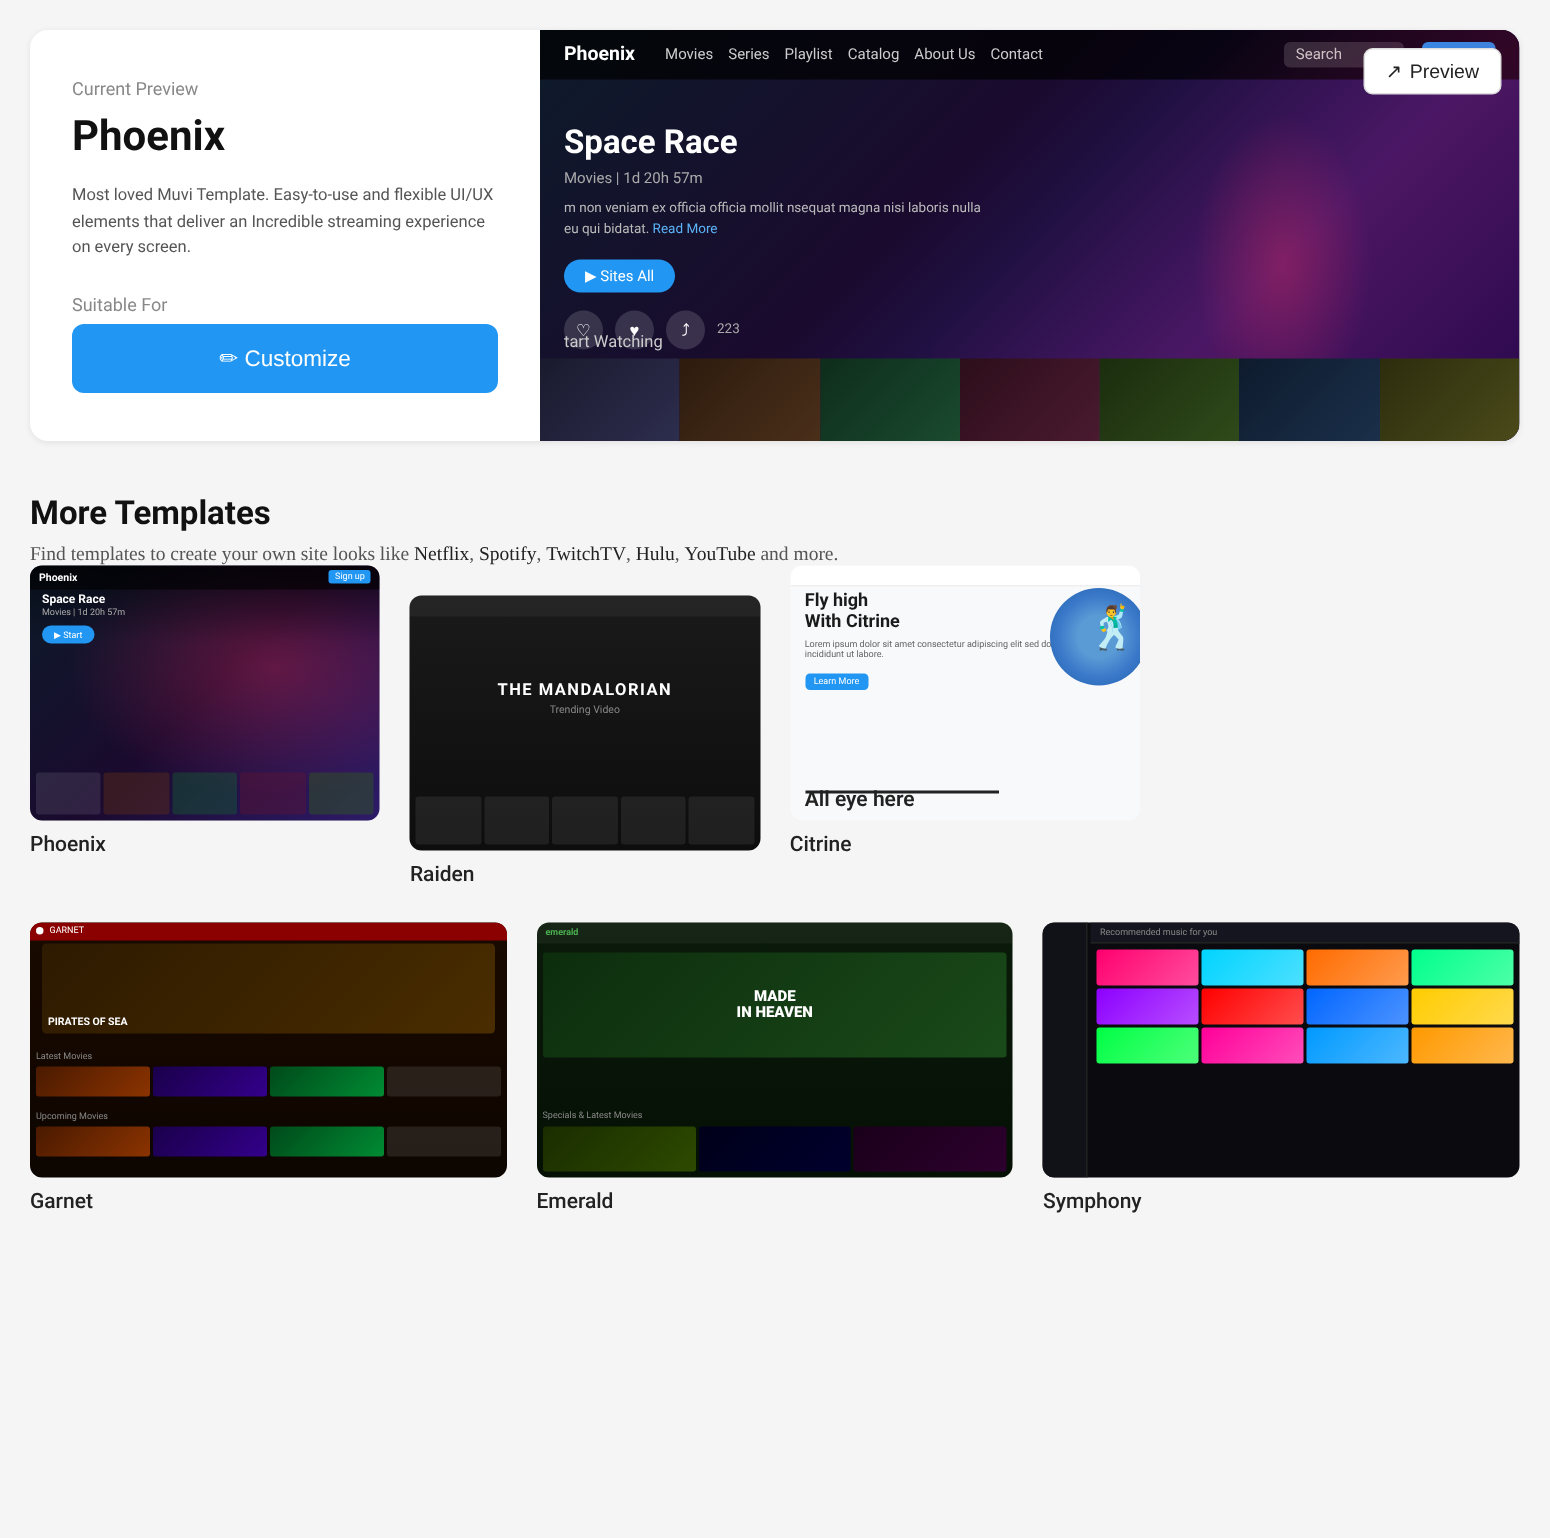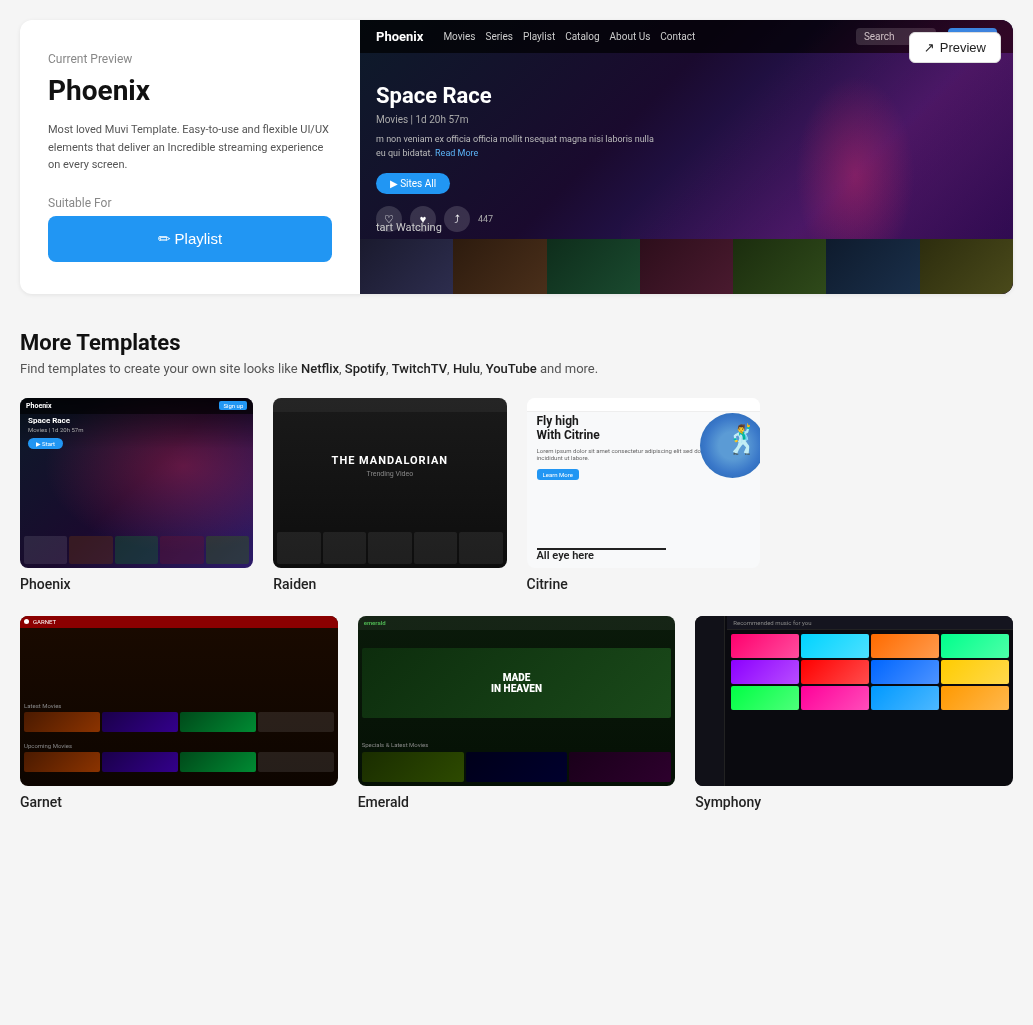--- a/index.html
+++ b/index.html
@@ -278,21 +278,21 @@
     .section-title {
       font-size: 22px;
       font-weight: 700;
       color: #111;
       margin-bottom: 6px;
     }
 
     .section-subtitle {
       font-size: 13px;
       color: #555;
-      margin-bottom: 22px;
+      font-family: Liberation Serif, serif;
     }
 
     .section-subtitle .highlight {
       color: #222;
       font-weight: 500;
     }
 
     .templates-grid {
       display: grid;
       grid-template-columns: repeat(4, 1fr);
@@ -374,20 +374,21 @@
 
     .thumb-row-item:nth-child(2) { background: rgba(100,50,20,0.4); }
     .thumb-row-item:nth-child(3) { background: rgba(20,100,50,0.4); }
     .thumb-row-item:nth-child(4) { background: rgba(100,20,50,0.4); }
     .thumb-row-item:nth-child(5) { background: rgba(50,100,20,0.4); }
 
     
     .thumb-raiden {
       background: linear-gradient(180deg, #1a1a1a 0%, #0d0d0d 100%);
       position: relative;
+      margin-top: 20px;
     }
 
     .thumb-raiden-nav {
       position: absolute;
       top: 0;
       left: 0;
       right: 0;
       background: rgba(255,255,255,0.05);
       height: 14px;
     }
@@ -519,21 +520,21 @@
       position: absolute;
       right: 5px;
       top: 10px;
       font-size: 28px;
     }
 
     .thumb-citrine-bottom {
       position: absolute;
       bottom: 8px;
       left: 10px;
-      font-size: 11px;
+      font-size: 14px;
       font-weight: 600;
       color: #222;
     }
 
     .thumb-citrine-line {
       position: absolute;
       bottom: 18px;
       left: 10px;
       right: 40%;
       height: 2px;
@@ -634,21 +635,21 @@
     }
 
     .thumb-emerald-logo {
       font-size: 6px;
       color: #4CAF50;
       font-weight: 700;
     }
 
     .thumb-emerald-hero {
       position: absolute;
-      top: 32px;
+      top: 20px;
       left: 4px;
       right: 4px;
       height: 70px;
       background: linear-gradient(135deg, #0d2d0d, #1a4a1a);
       border-radius: 2px;
       display: flex;
       align-items: center;
       justify-content: center;
     }
 
@@ -747,21 +748,21 @@
 
 <div class="page-wrapper">
 
   <div class="current-template-card">
 
     <div class="template-info">
       <div class="current-template-label">Current Preview</div>
       <h1 class="template-title">Phoenix</h1>
       <p class="template-description">Most loved Muvi Template. Easy-to-use and flexible UI/UX elements that deliver an Incredible streaming experience on every screen.</p>
       <div class="suitable-for-label">Suitable For</div>
-      <button class="customize-btn">✏ Playlist</button>
+      <button class="customize-btn">✏ Customize</button>
     </div>
 
     <div class="template-preview-area">
       <button class="preview-button">
         <span>↗</span>
         <span>Preview</span>
       </button>
 
       <div class="phoenix-mockup">
         <div class="phoenix-nav">
@@ -779,21 +780,21 @@
         </div>
         <div class="phoenix-hero">
           <div class="phoenix-hero-title">Space Race</div>
           <div class="phoenix-hero-sub">Movies | 1d 20h 57m</div>
           <div class="phoenix-hero-text">m non veniam ex officia officia mollit nsequat magna nisi laboris nulla eu qui bidatat. <span style="color:#5bb3f7">Read More</span></div>
           <div class="phoenix-play-btn">▶ Sites All</div>
           <div class="phoenix-actions">
             <div class="action-circle">♡</div>
             <div class="action-circle">♥</div>
             <div class="action-circle">⤴</div>
-            <span class="action-count">447</span>
+            <span class="action-count">223</span>
           </div>
         </div>
         <div class="lightsaber-overlay"></div>
         <div class="glow-effect"></div>
         <div class="start-watching">tart Watching</div>
         <div class="bottom-thumbnails">
           <div class="thumb-item"></div>
           <div class="thumb-item"></div>
           <div class="thumb-item"></div>
           <div class="thumb-item"></div>
@@ -878,20 +879,23 @@
     </div>
 
     <div class="templates-grid-bottom">
 
       <div class="template-card">
         <div class="template-thumb thumb-garnet">
           <div class="thumb-garnet-nav">
             <div class="thumb-garnet-dot"></div>
             <span style="font-size:6px;color:#fff;">GARNET</span>
           </div>
+          <div class="thumb-garnet-hero">
+            <div class="thumb-garnet-hero-text">PIRATES OF SEA</div>
+          </div>
           <div class="thumb-garnet-rows" style="top:82px;bottom:auto;">
             <div class="thumb-garnet-row-label">Latest Movies</div>
             <div class="thumb-garnet-row-items">
               <div class="thumb-garnet-item"></div>
               <div class="thumb-garnet-item"></div>
               <div class="thumb-garnet-item"></div>
               <div class="thumb-garnet-item"></div>
             </div>
           </div>
           <div class="thumb-garnet-rows" style="top:122px;bottom:auto;">

